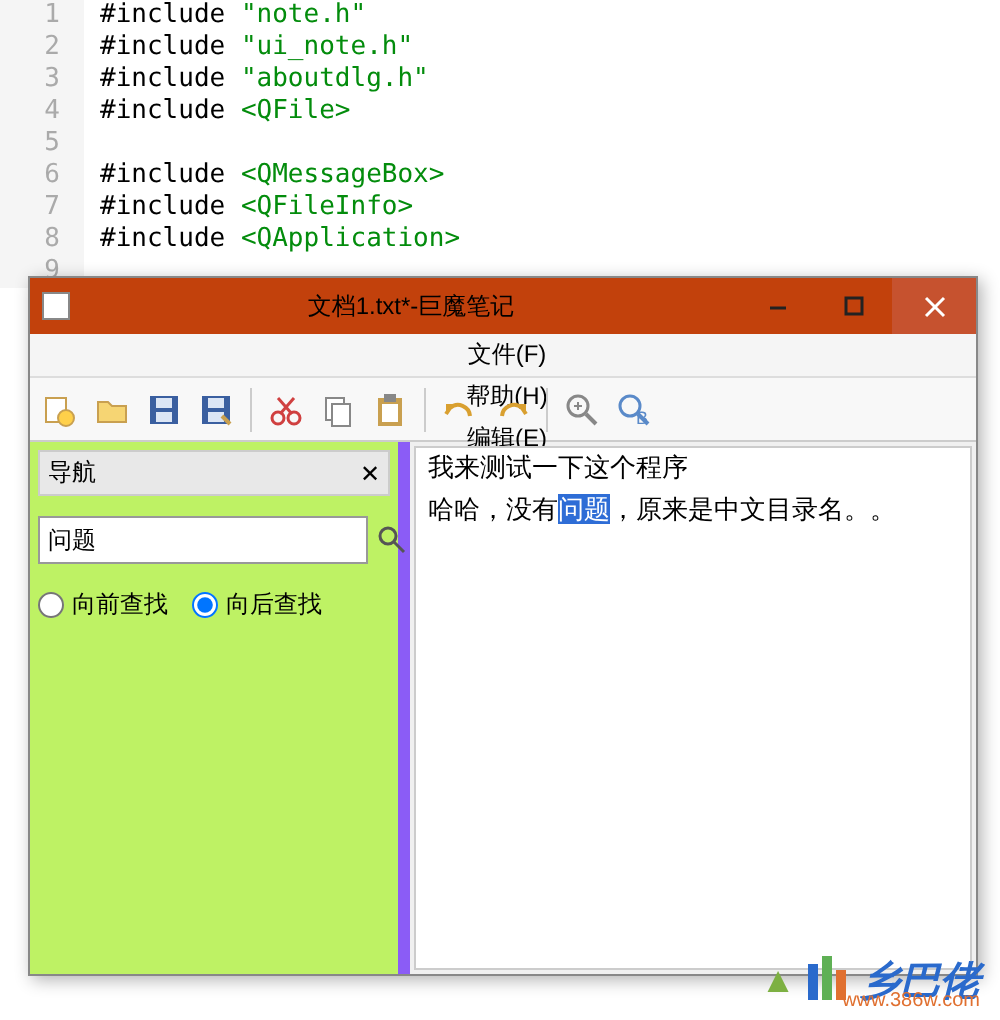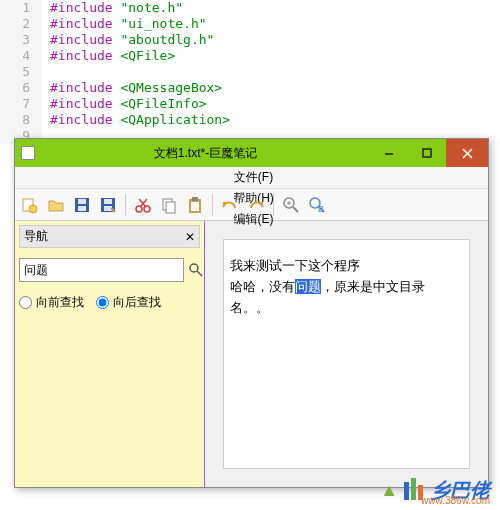--- a/index.html
+++ b/index.html
@@ -3,50 +3,50 @@
 <meta charset="utf-8">
 <style>
   * { box-sizing: border-box; margin: 0; padding: 0; }
   body { font-family: "Microsoft YaHei", "SimSun", sans-serif; font-size: 12px; background: #fff; width: 500px; height: 510px; overflow: hidden; position: relative; }
   
   
   .code-bg { position: absolute; top: 0; left: 0; width: 500px; height: 145px; background: #fff; font-family: Consolas, monospace; font-size: 13px; }
   .code-line { display: flex; height: 16px; line-height: 16px; }
   .gutter { width: 42px; text-align: right; padding-right: 12px; color: #aaa; background: #f5f5f5; }
   .code-content { padding-left: 8px; white-space: pre; }
-  .kw { color: #a21caf; }
+  .kw { color: #000000; }
   .str { color: #038c0c; }
   
   
   .app-window { position: absolute; top: 138px; left: 14px; width: 475px; height: 350px; border: 1px solid #888; box-shadow: 2px 2px 8px rgba(0,0,0,.3); background: #f0f0f0; }
-  .titlebar { height: 28px; background: #84cc16; display: flex; align-items: center; color: #000; position: relative; }
+  .titlebar { height: 28px; background: #c2410c; display: flex; align-items: center; color: #000; position: relative; }
   .title-icon { width: 14px; height: 14px; margin: 0 6px; background: #fff; border: 1px solid #888; }
   .title-text { flex: 1; text-align: center; font-size: 12px; }
   .win-controls { display: flex; height: 100%; }
   .win-btn { width: 38px; display: flex; align-items: center; justify-content: center; color: #222; }
   .win-btn.close { background: #c6522f; color: #fff; width: 42px; }
   
   .menubar { height: 22px; background: #f5f5f5; display: flex; align-items: center; border-bottom: 1px solid #ddd; padding-left: 4px; flex-direction: column; }
   .menu-item { padding: 2px 6px; }
   
   .toolbar { height: 32px; background: #f8f8f8; display: flex; align-items: center; border-bottom: 1px solid #ccc; padding: 0 4px; gap: 4px; }
   .tb-btn { width: 22px; height: 22px; display: flex; align-items: center; justify-content: center; border-radius: 2px; }
   .tb-sep { width: 1px; height: 22px; background: #ccc; margin: 0 2px; }
   
   .content-area { display: flex; height: calc(100% - 82px); }
-  .sidebar { width: 190px; background: #fef9c3; border-right: 1px solid #8b5cf6; padding: 4px; }
+  .sidebar { width: 190px; background: #bef264; border-right: 6px solid #8b5cf6; padding: 4px; }
   .sidebar-header { background: #e8e8e8; border: 1px solid #ccc; padding: 2px 4px; font-size: 12px; display: flex; justify-content: space-between; align-items: center; }
   .sb-close { cursor: default; }
   .search-row { display: flex; align-items: center; margin-top: 10px; gap: 4px; }
   .search-input { flex: 1; height: 24px; border: 1px solid #999; padding: 2px 4px; font-size: 12px; font-family: inherit; }
   .search-icon { width: 18px; height: 18px; display: flex; align-items: center; justify-content: center; color: #555; }
   .radio-row { display: flex; gap: 12px; margin-top: 12px; font-size: 12px; }
   .radio-row label { display: flex; gap: 4px; }
   
-  .editor { flex: 1; background: #fff; border: 1px solid #ccc; margin: 18px; padding: 16px 6px; font-size: 13px; line-height: 1.6; }
+  .editor { flex: 1; background: #fff; border: 1px solid #ccc; margin: 2px; padding: 0 6px; font-size: 13px; line-height: 1.6; }
   .hl { background: #2e6dd6; color: #fff; }
   
   .watermark { position: absolute; bottom: 6px; right: 10px; display: flex; align-items: center; gap: 4px; }
   .wm-text { color: #2a6acc; font-size: 20px; font-style: italic; font-weight: bold; }
   .wm-sub { color: #e07030; font-size: 10px; position: absolute; bottom: -2px; right: 0; }
   .wm-arrow { color: #7db042; font-size: 18px; }
   
   svg { display: block; }
 </style>
 </head>

